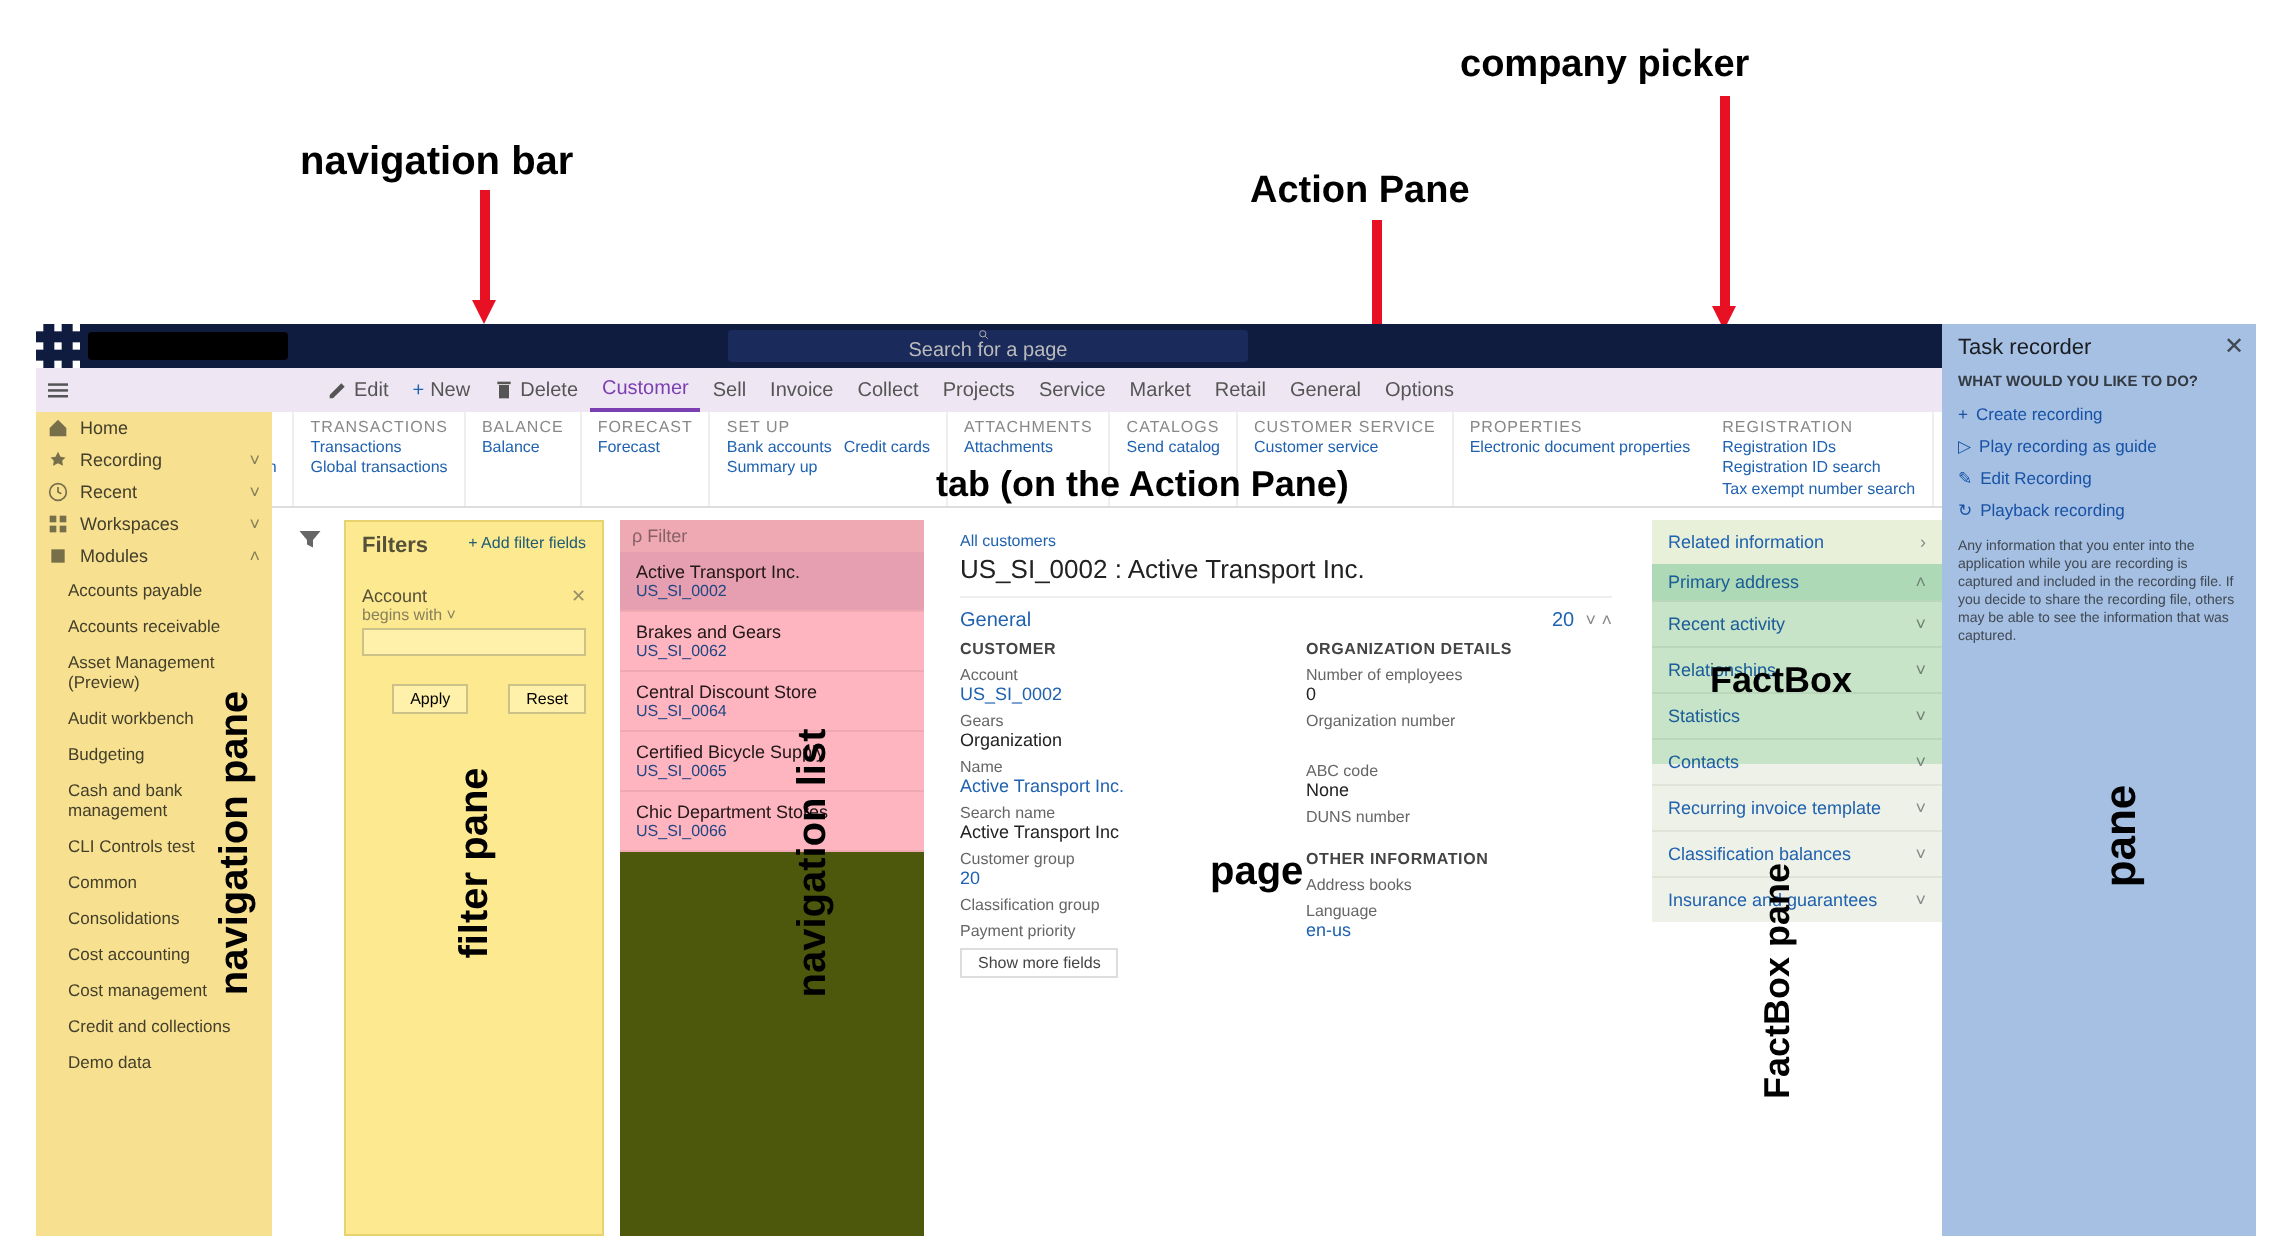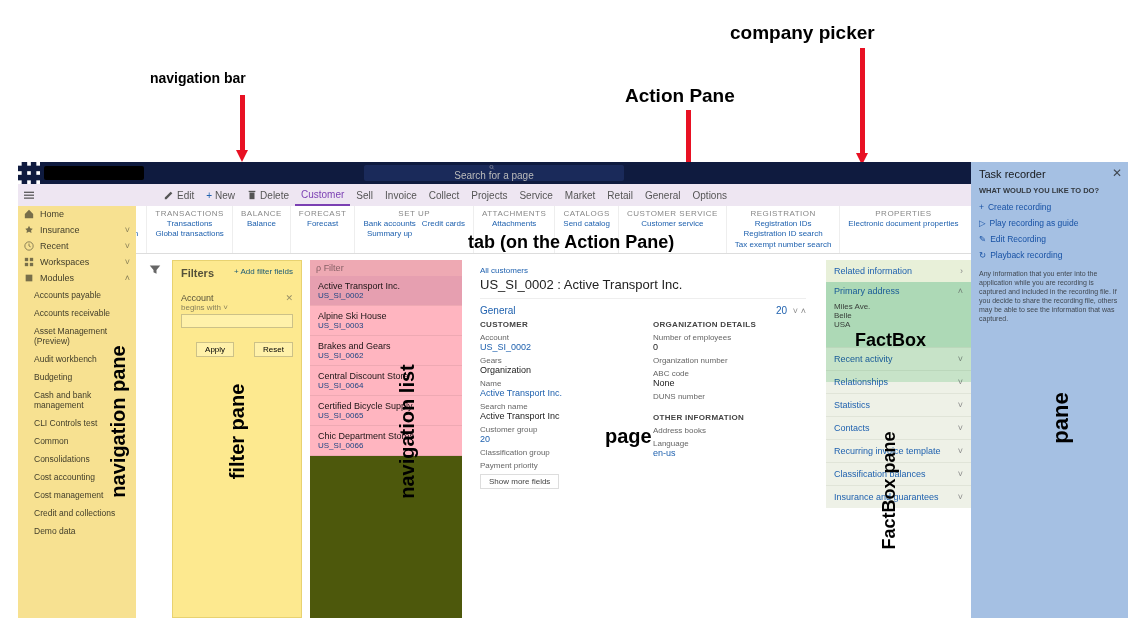--- a/index.html
+++ b/index.html
@@ -26,21 +26,21 @@
   
   .actionbar { position:absolute; top:184px; left:18px; right:18px; height:22px; background:#eee6f2; display:flex; align-items:center; font-size:10px; color:#555; }
   .actionbar .hamb { width:22px; display:flex; align-items:center; justify-content:center; }
   .actionbar .btn { display:flex; align-items:center; gap:3px; padding:0 6px; }
   .actionbar .btn.active { color:#7b3fb3; border-bottom:2px solid #7b3fb3; height:22px; }
   .actionbar .right { margin-left:auto; display:flex; gap:8px; padding-right:6px; }
   .actionbar svg { width:10px; height:10px; fill:#555; }
 
   
   .actionpane { position:absolute; top:206px; left:40px; right:175px; height:48px; background:#fff; border-bottom:1px solid #ddd; display:flex; font-size:8px; color:#555; }
-  .ap-group { border-right:1px solid #eee; padding:3px 8px;text-align:center; }
+  .ap-group { border-right:1px solid #eee; padding:3px 8px; }
   .ap-group .hdr { font-size:8px; color:#888; letter-spacing:0.5px; margin-bottom:1px; }
   .ap-group .ln { font-size:8px; color:#333; line-height:1.3; }
   .ap-group .lnk { color:#2062af; }
   .navpane-expanded { position:absolute; top:206px; left:18px; width:118px; bottom:10px; background:#f7f4e9; font-size:9px; color:#444; }
   .navpane-expanded .nrow { display:flex; align-items:center; padding:3px 6px; gap:6px; }
   .navpane-expanded .nrow svg { width:10px; height:10px; fill:#777; }
   .navpane-expanded .modlist { padding-left:14px; }
   .navpane-expanded .modlist .mrow { padding:4px 2px; font-size:8.5px; }
 
   
@@ -105,21 +105,21 @@
 
   
   .ovlabel { position:absolute; font-weight:700; color:#000; transform-origin:center; }
   .rot { transform:rotate(-90deg); }
 
   .chev { font-size:9px; color:#888; }
 </style>
 </head>
 <body>
 
-<div class="annotation" style="top:70px; left:150px; font-size:14px;">navigation bar</div>
+<div class="annotation" style="top:70px; left:150px; font-size:20px;">navigation bar</div>
 <div class="annotation" style="top:22px; left:730px; font-size:19px;">company picker</div>
 <div class="annotation" style="top:85px; left:625px; font-size:19px;">Action Pane</div>
 
 <div class="arrow" style="left:240px; top:95px;">
   <div class="shaft" style="left:0; top:0; width:5px; height:56px;"></div>
   <div class="head" style="left:-4px; top:55px;"></div>
 </div>
 <div class="arrow" style="left:686px; top:110px;">
   <div class="shaft" style="left:0; top:0; width:5px; height:70px;"></div>
   <div class="head" style="left:-4px; top:69px;"></div>
@@ -270,44 +270,44 @@
     <div class="ln lnk">Attachments</div>
   </div>
   <div class="ap-group">
     <div class="hdr">CATALOGS</div>
     <div class="ln lnk">Send catalog</div>
   </div>
   <div class="ap-group">
     <div class="hdr">CUSTOMER SERVICE</div>
     <div class="ln lnk">Customer service</div>
   </div>
+  <div class="ap-group" style="border-right:none;">
+    <div class="hdr">PROPERTIES</div>
+    <div class="ln lnk">Electronic document properties</div>
+  </div>
   <div class="ap-group">
     <div class="hdr">REGISTRATION</div>
     <div class="ln lnk">Registration IDs</div>
     <div class="ln lnk">Registration ID search</div>
     <div class="ln lnk">Tax exempt number search</div>
   </div>
-  <div class="ap-group" style="border-right:none;">
-    <div class="hdr">PROPERTIES</div>
-    <div class="ln lnk">Electronic document properties</div>
-  </div>
 </div>
 
 <div class="navpane-expanded">
   <div class="nrow">
       <svg viewBox="0 0 12 12">
         <path d="M1 6l5-5 5 5v5H1z"></path>
       </svg>
       <span>Home</span>
     </div>
   <div class="nrow">
       <svg viewBox="0 0 12 12">
         <path d="M6 1l1.5 3 3 .5-2 2 .5 3L6 8l-3 1.5.5-3-2-2 3-.5z"></path>
       </svg>
-      <span>Insurance</span>
+      <span>Recording</span>
       <span class="chev" style="margin-left:auto;">˅</span>
     </div>
   <div class="nrow">
       <svg viewBox="0 0 12 12">
         <circle cx="6" cy="6" r="5" fill="none" stroke="#777"></circle>
         <path d="M6 3v3l2 1" stroke="#777" fill="none"></path>
       </svg>
       <span>Recent</span>
       <span class="chev" style="margin-left:auto;">˅</span>
     </div>
@@ -365,24 +365,20 @@
     <button>Reset</button>
   </div>
 </div>
 
 <div class="navlist">
   <div class="nlfilter">ρ <span>Filter</span></div>
   <div id="navlist-items">
       <div class="item sel">
         <div class="t">Active Transport Inc.</div>
         <div class="s">US_SI_0002</div>
-      </div>
-      <div class="item">
-        <div class="t">Alpine Ski House</div>
-        <div class="s">US_SI_0003</div>
       </div>
       <div class="item">
         <div class="t">Brakes and Gears</div>
         <div class="s">US_SI_0062</div>
       </div>
       <div class="item">
         <div class="t">Central Discount Store</div>
         <div class="s">US_SI_0064</div>
       </div>
       <div class="item">
@@ -418,21 +414,21 @@
         <div class="lbl">Customer group</div>
         <div class="val">20</div>
         <div class="lbl">Classification group</div>
         <div class="lbl">Payment priority</div>
       </div>
       <div class="col">
         <div class="colhdr">ORGANIZATION DETAILS</div>
         <div class="lbl">Number of employees</div>
         <div class="valb">0</div>
         <div class="lbl">Organization number</div>
-        <div class="lbl" style="margin-top:4px;">ABC code</div>
+        <div class="lbl" style="margin-top:16px;">ABC code</div>
         <div class="valb">None</div>
         <div class="lbl">DUNS number</div>
         <div class="colhdr" style="margin-top:12px;">OTHER INFORMATION</div>
         <div class="lbl">Address books</div>
         <div class="lbl">Language</div>
         <div class="val">en-us</div>
       </div>
     </div>
     <div class="showmore">Show more fields</div>
   </div>
@@ -441,25 +437,20 @@
 <div class="factbox">
   <div class="fbhdr">
     <span>Related information</span>
       <span class="chev">›</span>
   </div>
   <div class="fbcard">
     <div class="chdr">
         <span>Primary address</span>
         <span class="chev">˄</span>
       </div>
-    <div class="cbody">
-      <div>Miles Ave.</div>
-      <div>Belle</div>
-      <div>USA</div>
-    </div>
   </div>
   <div id="factbox-rows">
       <div class="fbrow">
         <span>Recent activity</span>
         <span class="chev">˅</span>
       </div>
       <div class="fbrow">
         <span>Relationships</span>
         <span class="chev">˅</span>
       </div>

